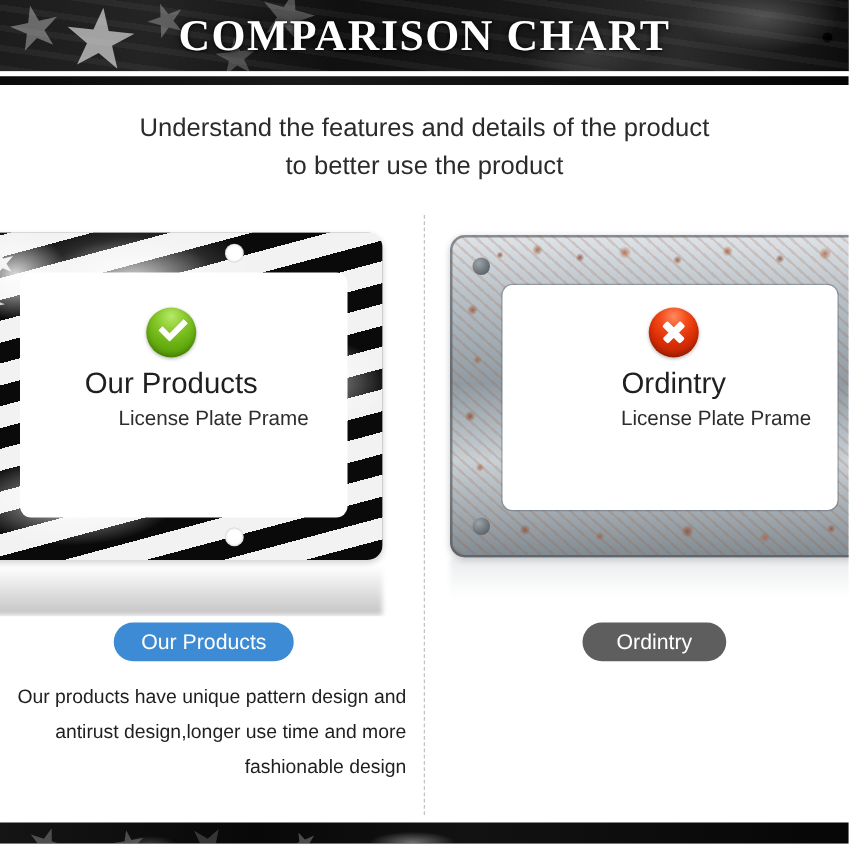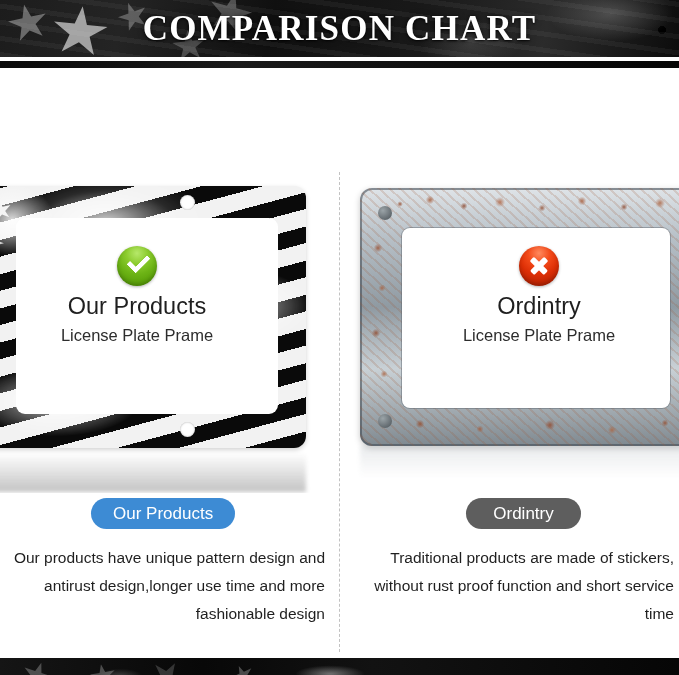--- a/index.html
+++ b/index.html
@@ -297,20 +297,21 @@
     color: #1f1f1f;
     line-height: 29px;
     white-space: nowrap;
   }
   .plate-sub {
     font-size: 16.5px;
     color: #2d2d2d;
     line-height: 24px;
     margin-top: 2px;
     white-space: nowrap;
+    text-align: right;
   }
 
   
   .pill {
     position: absolute;
     top: 498px;
     height: 31px;
     border-radius: 16px;
     color: #ffffff;
     font-size: 17px;
@@ -368,20 +369,24 @@
     <div class="star s1"></div>
     <div class="star s2"></div>
     <div class="star s3"></div>
     <div class="star s4"></div>
     <div class="star s5"></div>
     <div class="header-title">COMPARISON CHART</div>
   </div>
   <div class="header-gap"></div>
   <div class="header-underline"></div>
 
+  <div class="subtitle">
+    <div>Understand the features and details of the product</div>
+    <div>to better use the product</div>
+  </div>
 
   <div class="v-divider"></div>
 
   <div class="shot left">
     <div class="flag-frame">
       <div class="mini-star a"></div>
       <div class="mini-star b"></div>
       <div class="mini-star c"></div>
       <div class="plate-window"></div>
       <div class="hole h1"></div>
@@ -408,21 +413,20 @@
   <div class="plate-overlay right-ov">
     <span class="badge-icon bad"></span>
     <div class="plate-title">Ordintry</div>
     <div class="plate-sub">License Plate Prame</div>
   </div>
 
   <div class="pill good" style="background:#3d8bd4;">Our Products</div>
   <div class="pill bad" style="background:#5e5e5e;">Ordintry</div>
 
   <div class="desc left-d">Our products have unique pattern design and antirust design,longer use time and more fashionable design</div>
-  <div class="desc right-d">Traditional products are made of stickers, without rust proof function and short service time</div>
 
   <div class="footer-band">
     <div class="fstar f1"></div>
     <div class="fstar f2"></div>
     <div class="fstar f3"></div>
     <div class="fstar f4"></div>
   </div>
 
 </div>
 

